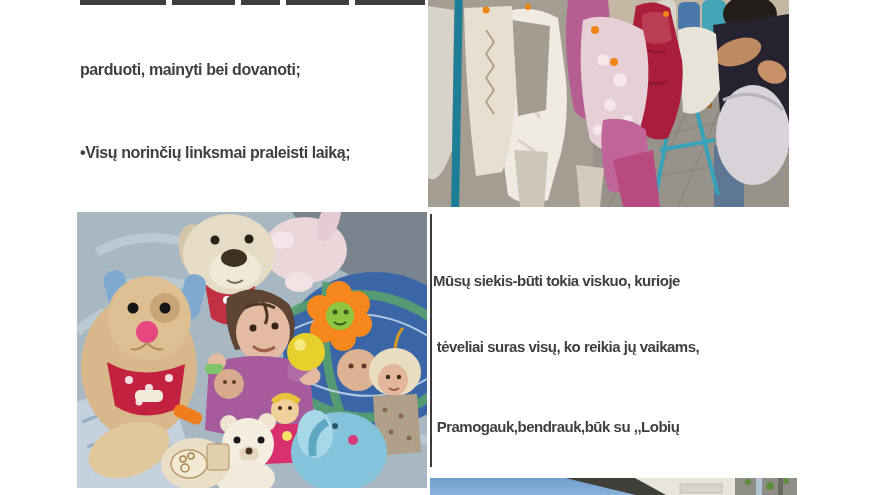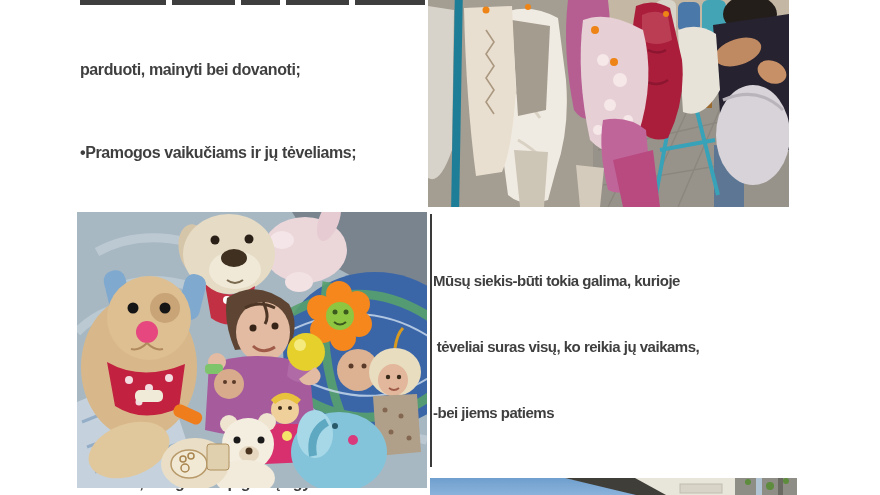--- a/index.html
+++ b/index.html
@@ -40,21 +40,20 @@
 </style>
 </head>
 <body>
 
 <div class="page">
 
   <div class="cutbar"></div>
 
   <div class="left-text">
     <div>parduoti, mainyti bei dovanoti;</div>
-    <div>•Pramogos vaikučiams ir jų tėveliams;</div>
     <div>•Visų norinčių linksmai praleisti laiką;</div>
     <div>•Šeimos turgelis-tai visų mūsų turgelis,čia</div>
     <div>prekiausime viskuo</div>
     <div>Tai vieta, kur galima pigiau įsigyti buičiai</div>
     
     
   </div>
 
   <svg class="photo clothes" viewBox="0 0 361 207" preserveAspectRatio="none" role="img">
     <rect width="361" height="207" fill="#a39d92"></rect>
@@ -286,23 +285,22 @@
           <circle cx="108" cy="256" r="4"></circle>
       </g>
       <rect x="130" y="232" width="22" height="26" rx="3" fill="#e0d0ae" stroke="#b09060"></rect>
     </g>
     <rect x="96" y="196" width="30" height="13" rx="6" fill="#ef7d1c" transform="rotate(24 111 202)"></rect>
   </svg>
 
   <div class="vline"></div>
 
   <div class="right-text">
-    <div>Mūsų siekis-būti tokia galima, kurioje</div>
+    <div>Mūsų siekis-būti tokia viskuo, kurioje</div>
     <div> tėveliai suras visų, ko reikia jų vaikams,</div>
-    <div>-bei jiems patiems</div>
     <div class="gap-lg"> Pramogauk,bendrauk,būk su ,,Lobių</div>
     
     
     
     
     
   </div>
 
   <svg class="photo building" viewBox="0 0 367 17" preserveAspectRatio="none" role="img">
     <defs>

